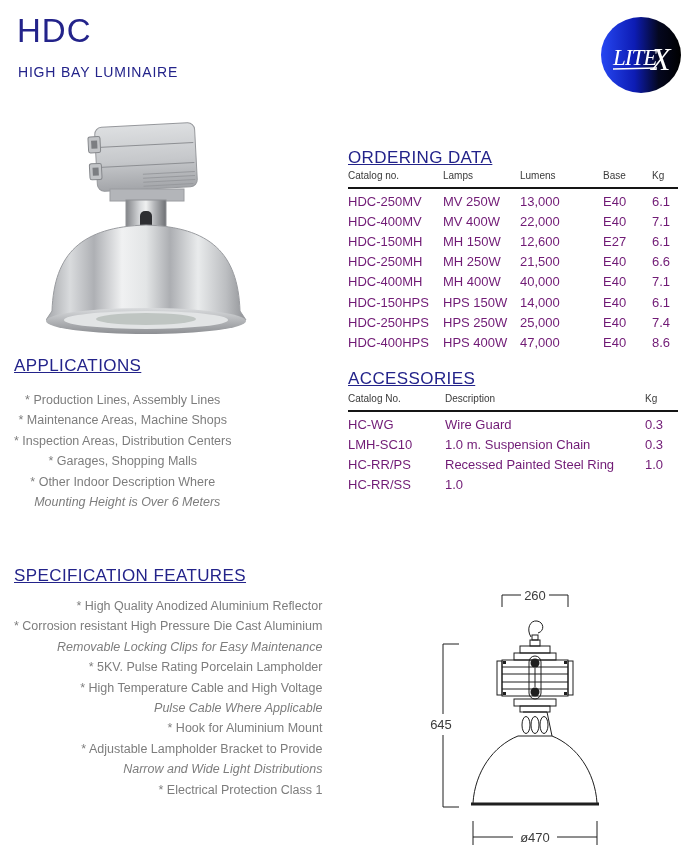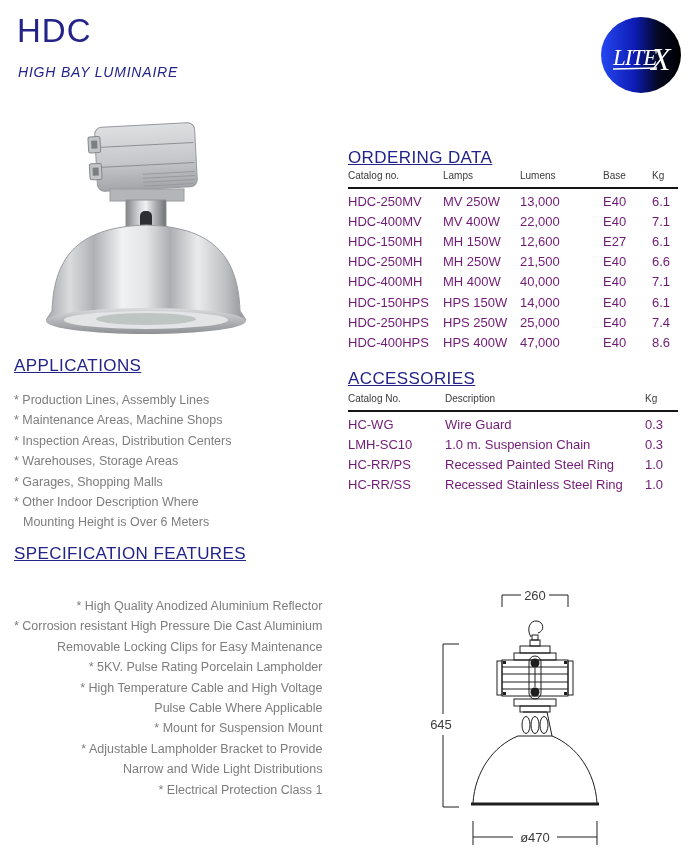--- a/index.html
+++ b/index.html
@@ -6,42 +6,42 @@
   .page {
     position:relative; width:700px; height:867px; background:#fff;
     font-family:"Liberation Sans", sans-serif; overflow:hidden;
   }
   .h-title {
     position:absolute; left:17px; top:12px;
     font-size:33px; letter-spacing:1px; color:#23238a;
   }
   .h-sub {
     position:absolute; left:18px; top:64px;
-    font-size:14px; letter-spacing:0.8px; color:#23238a;font-style:italic;
+    font-size:14px; letter-spacing:0.8px; color:#23238a;
   }
   .logo { position:absolute; left:599px; top:15px; }
   .photo { position:absolute; left:46px; top:117px; }
   .sec-head {
     position:absolute; font-size:17px; color:#23238a;
     text-decoration:underline; letter-spacing:0.4px; white-space:nowrap;
   }
   .tbl { position:absolute; width:330px; }
   .trow {
     display:grid; align-items:center; height:20.2px;
     font-size:13px; color:#701a75; white-space:nowrap;
   }
   .ord .trow { grid-template-columns:95px 77px 83px 49px 26px; }
   .acc .trow { grid-template-columns:97px 200px 33px; }
   .thead { color:#3a3a3a; font-size:10px; height:19px; }
   .hrule { border-top:2px solid #151515; margin:2px 0 2px 0; }
   .list {
     position:absolute; font-size:12.5px; color:#7d7d7d;
     line-height:20.4px; white-space:nowrap;
   }
-  .indent { padding-left:9px; }
+  .indent { padding-left:9px;font-style:italic; }
   .drawing { position:absolute; left:425px; top:581px; }
   .drawing text, .dim-label {
     font-family:"Liberation Sans", sans-serif;
     font-size:13px; fill:#3c3c3c;
   }
   .logo-text { font-family:"Liberation Serif", serif; fill:#ffffff; }
 </style>
 </head>
 <body>
 
@@ -184,25 +184,24 @@
     <div class="trow">
       <span>HDC-400HPS</span>
         <span>HPS 400W</span>
         <span>47,000</span>
         <span>E40</span>
         <span>8.6</span>
     </div>
   </div>
 
   <div class="sec-head" style="left:14px; top:356px;">APPLICATIONS</div>
-  <div class="list" style="left:14px; top:390px;">
+  <div class="list" style="left:14px; top:390px;text-align:center;">
     <div>* Production Lines, Assembly Lines</div>
     <div>* Maintenance Areas, Machine Shops</div>
     <div>* Inspection Areas, Distribution Centers</div>
-    <div>* Warehouses, Storage Areas</div>
     <div>* Garages, Shopping Malls</div>
     <div>* Other Indoor Description Where</div>
     <div class="indent">Mounting Height is Over 6 Meters</div>
   </div>
 
   <div class="sec-head" style="left:348px; top:369px;">ACCESSORIES</div>
   <div class="tbl acc" style="left:348px; top:389px;">
     <div class="trow thead">
       <span>Catalog No.</span>
       <span>Description</span>
@@ -219,34 +218,33 @@
         <span>1.0 m. Suspension Chain</span>
         <span>0.3</span>
     </div>
     <div class="trow">
       <span>HC-RR/PS</span>
         <span>Recessed Painted Steel Ring</span>
         <span>1.0</span>
     </div>
     <div class="trow">
       <span>HC-RR/SS</span>
-        <span>Recessed Stainless Steel Ring</span>
         <span>1.0</span>
     </div>
   </div>
 
-  <div class="sec-head" style="left:14px; top:544px;">SPECIFICATION FEATURES</div>
+  <div class="sec-head" style="left:14px; top:566px;">SPECIFICATION FEATURES</div>
   <div class="list" style="left:14px; top:596px;text-align:right;">
     <div>* High Quality Anodized Aluminium Reflector</div>
     <div>* Corrosion resistant High Pressure Die Cast Aluminium</div>
     <div class="indent">Removable Locking Clips for Easy Maintenance</div>
     <div>* 5KV. Pulse Rating Porcelain Lampholder</div>
     <div>* High Temperature Cable and High Voltage</div>
     <div class="indent">Pulse Cable Where Applicable</div>
-    <div>* Mount for Suspension Mount</div>
+    <div>* Hook for Aluminium Mount</div>
     <div>* Adjustable Lampholder Bracket to Provide</div>
     <div class="indent">Narrow and Wide Light Distributions</div>
     <div>* Electrical Protection Class 1</div>
   </div>
 
   <svg class="drawing" width="275" height="285" viewBox="0 0 275 285">
     <g fill="none" stroke="#1f1f1f" stroke-width="1">
 
       <line x1="77" y1="14" x2="96" y2="14"></line>
       <line x1="124" y1="14" x2="143" y2="14"></line>

